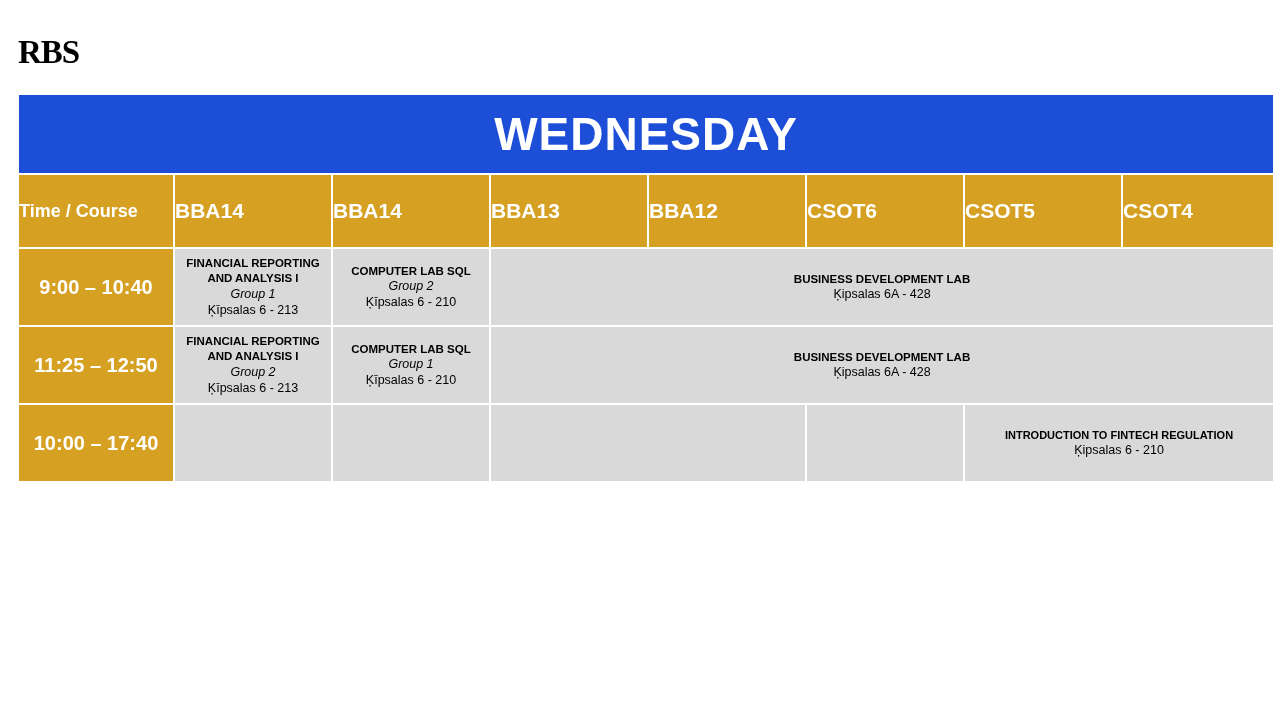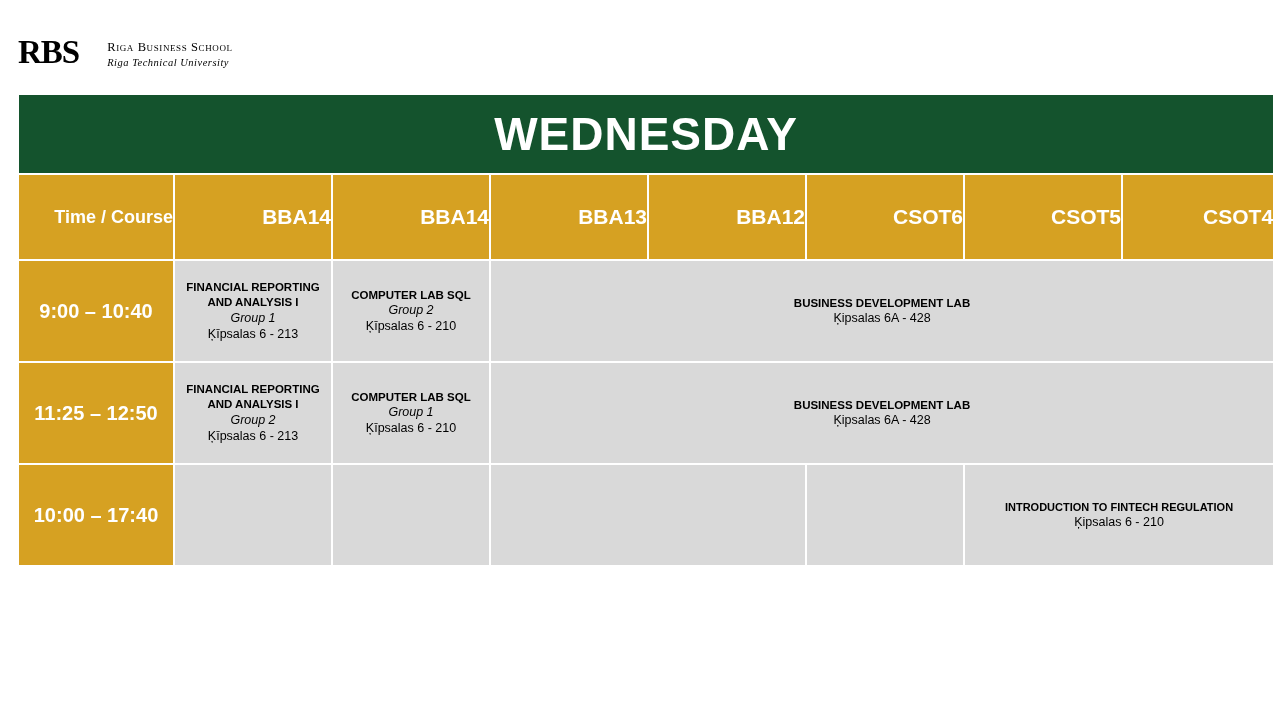--- a/index.html
+++ b/index.html
@@ -67,46 +67,46 @@
     border-spacing: 2px;
     width: 1246px;
     table-layout: fixed;
   }
   table.sched td {
     padding: 0;
     vertical-align: middle;
   }
 
   .title-cell {
-    background: #14532d;
+    background: #1d4ed8;
     color: #ffffff;
     text-align: center;
     height: 78px;
     font-size: 46px;
     font-weight: bold;
     letter-spacing: 1px;
   }
 
   .hdr {
     background: #d6a122;
     color: #ffffff;
-    text-align: right;
-    height: 84px;
+    text-align: left;
+    height: 72px;
     font-size: 21px;
     font-weight: bold;
   }
   .hdr.first { font-size: 18px; }
 
   .time-cell {
     background: #d6a122;
     color: #ffffff;
     text-align: center;
     font-size: 20px;
     font-weight: bold;
-    height: 100px;
+    height: 76px;
   }
 
   .slot {
     background: #d9d9d9;
     color: #000000;
     text-align: center;
     padding: 4px 4px;
     line-height: 1.28;
   }
   .slot .cname {
@@ -125,24 +125,20 @@
   }
   .slot.empty { }
 </style>
 </head>
 <body>
 
 <div class="page">
 
   <div class="logo-block">
     <div class="logo-mark">RBS</div>
-    <div class="logo-text">
-      <div class="logo-line1">Riga Business School</div>
-      <div class="logo-line2">Riga Technical University</div>
-    </div>
   </div>
 
   <div class="sched-wrap">
     <table class="sched">
       <colgroup>
         <col style="width:154px">
         <col style="width:156px">
         <col style="width:156px">
         <col style="width:156px">
         <col style="width:156px">

